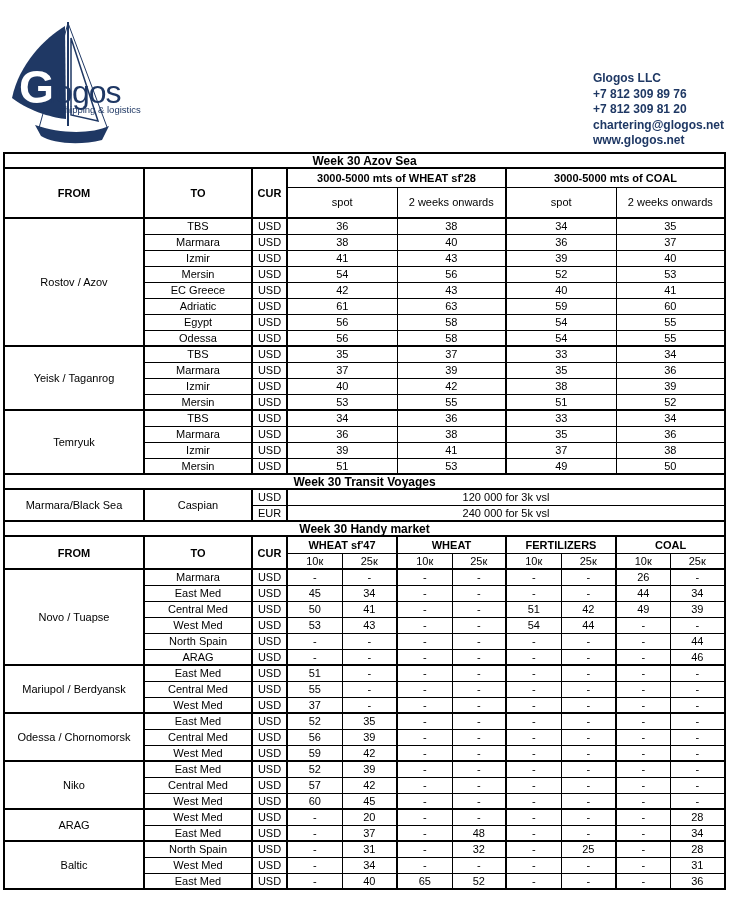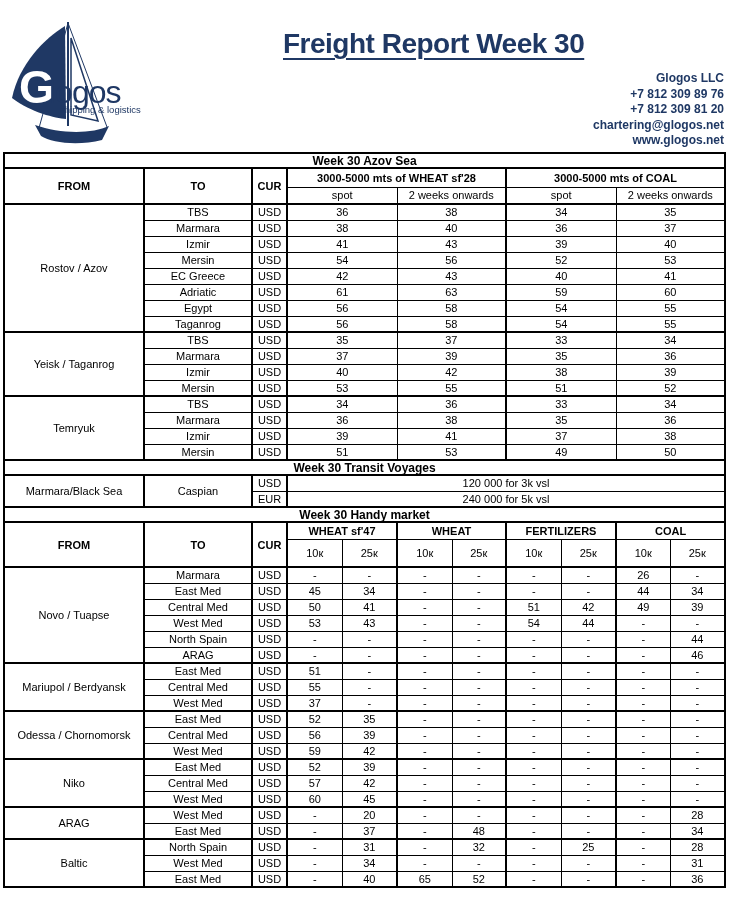--- a/index.html
+++ b/index.html
@@ -12,42 +12,42 @@
 
   
   .logo-svg { position:absolute; left:8px; top:10px; }
   .report-title {
     position:absolute; left:283px; top:28px;
     font-size:28px; font-weight:bold; color:#1f3864;
     text-decoration:underline; text-decoration-thickness:2px; text-underline-offset:5px;
     letter-spacing:-0.5px; white-space:nowrap;
   }
   .contact {
-    position:absolute; right:5px; top:71px; text-align:right;
+    position:absolute; right:5px; top:71px; 
     color:#1f3864; font-size:12px; font-weight:bold; line-height:15.5px;
   }
 
   
   .freight-wrap { position:absolute; left:3px; top:152px; }
   table { border-collapse:collapse; table-layout:fixed; width:722px; border:2px solid #000; }
   td {
     border:1px solid #000; text-align:center; vertical-align:middle;
     font-size:11px; line-height:12px; padding:0 2px; height:16px;
     overflow:hidden; white-space:nowrap;
   }
   tr.section-row td {
     font-weight:bold; font-size:12px; height:15px;
     border-top:2px solid #000; border-bottom:2px solid #000;text-align:center;
   }
   tr.head td { font-weight:bold; }
   tr.head-sub td { font-weight:normal; }
   tr.azov-head td { height:19px; }
-  tr.azov-sub td { height:17px; }
+  tr.azov-sub td { height:31px; }
   tr.handy-head td { height:17px; }
-  tr.handy-sub td { height:28px; }
+  tr.handy-sub td { height:16px; }
   td.tl { border-left:2px solid #000; }
   td.gt { border-top:2px solid #000; }
   td.hb { border-bottom:2px solid #000; }
 </style>
 </head>
 <body>
 
 <div class="page">
 
   <svg class="logo-svg" width="220" height="140" viewBox="0 0 220 140">
@@ -61,21 +61,20 @@
     <line x1="60" y1="13" x2="99" y2="117" stroke="#1f3864" stroke-width="1"></line>
     <line x1="60" y1="13" x2="31" y2="118" stroke="#1f3864" stroke-width="1"></line>
 
     <path d="M27,115 C52,124 84,124 101,116 L94,130 C70,136 44,133 33,126 Z" fill="#1f3864"></path>
 
     <text x="11" y="93" font-size="46" font-weight="bold" fill="#ffffff" font-family="Liberation Sans, sans-serif">G</text>
     <text x="41" y="93" font-size="32" fill="#1f3864" letter-spacing="-1" font-family="Liberation Sans, sans-serif">logos</text>
     <text x="52" y="103" font-size="9.5" fill="#1f3864" font-family="Liberation Sans, sans-serif">shipping &amp; logistics</text>
   </svg>
 
-  <div class="report-title">Freight Report Week 30</div>
 
   <div class="contact">
     <div>Glogos LLC</div>
     <div>+7 812 309 89 76</div>
     <div>+7 812 309 81 20</div>
     <div>chartering@glogos.net</div>
     <div>www.glogos.net</div>
   </div>
 
   <div class="freight-wrap">
@@ -164,21 +163,21 @@
           </tr>
           <tr>
             <td class="tl">Egypt</td>
             <td class="tl">USD</td>
             <td class="tl" colspan="2">56</td>
             <td colspan="2">58</td>
             <td class="tl" colspan="2">54</td>
             <td colspan="2">55</td>
           </tr>
           <tr>
-            <td class="tl">Taganrog</td>
+            <td class="tl">Odessa</td>
             <td class="tl">USD</td>
             <td class="tl" colspan="2">56</td>
             <td colspan="2">58</td>
             <td class="tl" colspan="2">54</td>
             <td colspan="2">55</td>
           </tr>
           <tr>
             <td class="gt" rowspan="4">Yeisk / Taganrog</td>
             <td class="tl gt">TBS</td>
             <td class="tl gt">USD</td>

